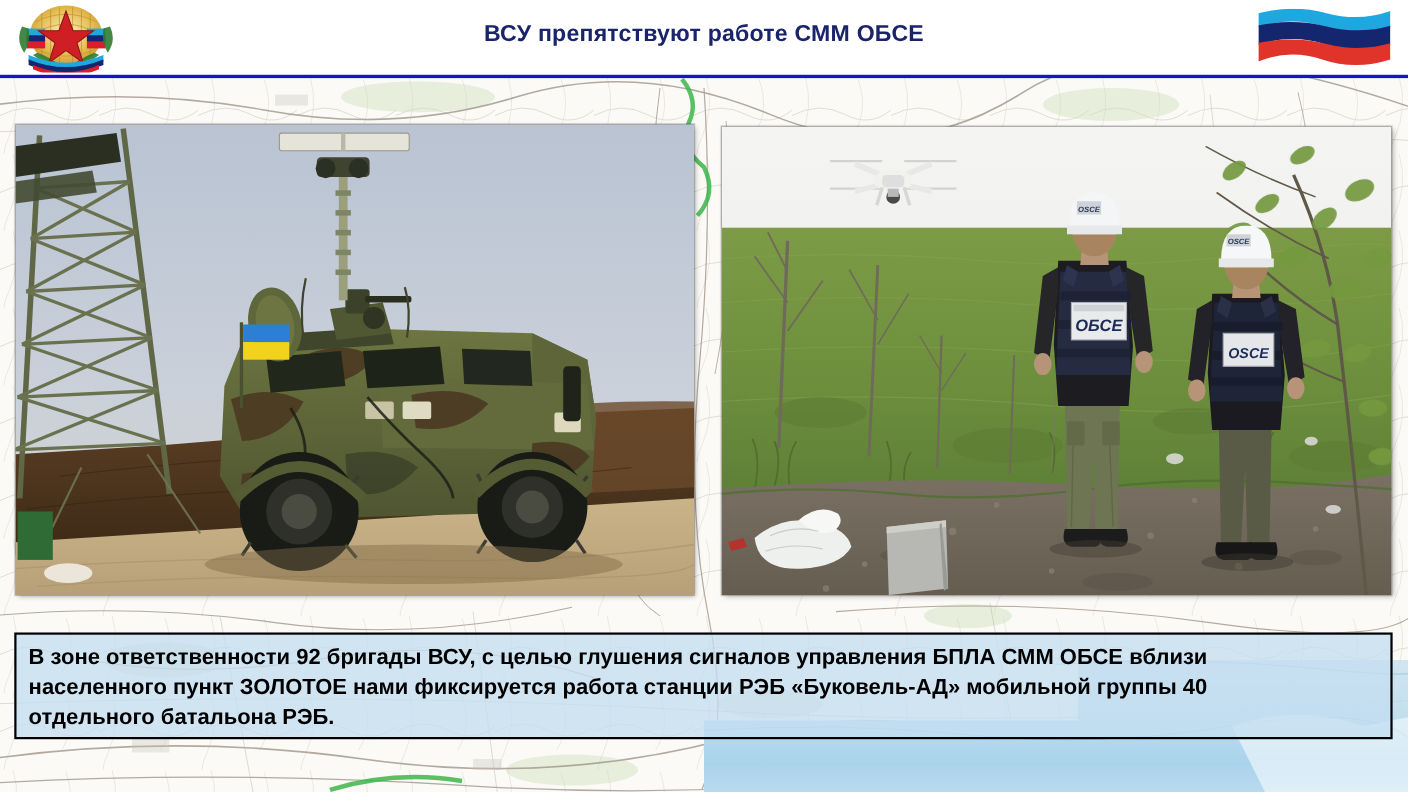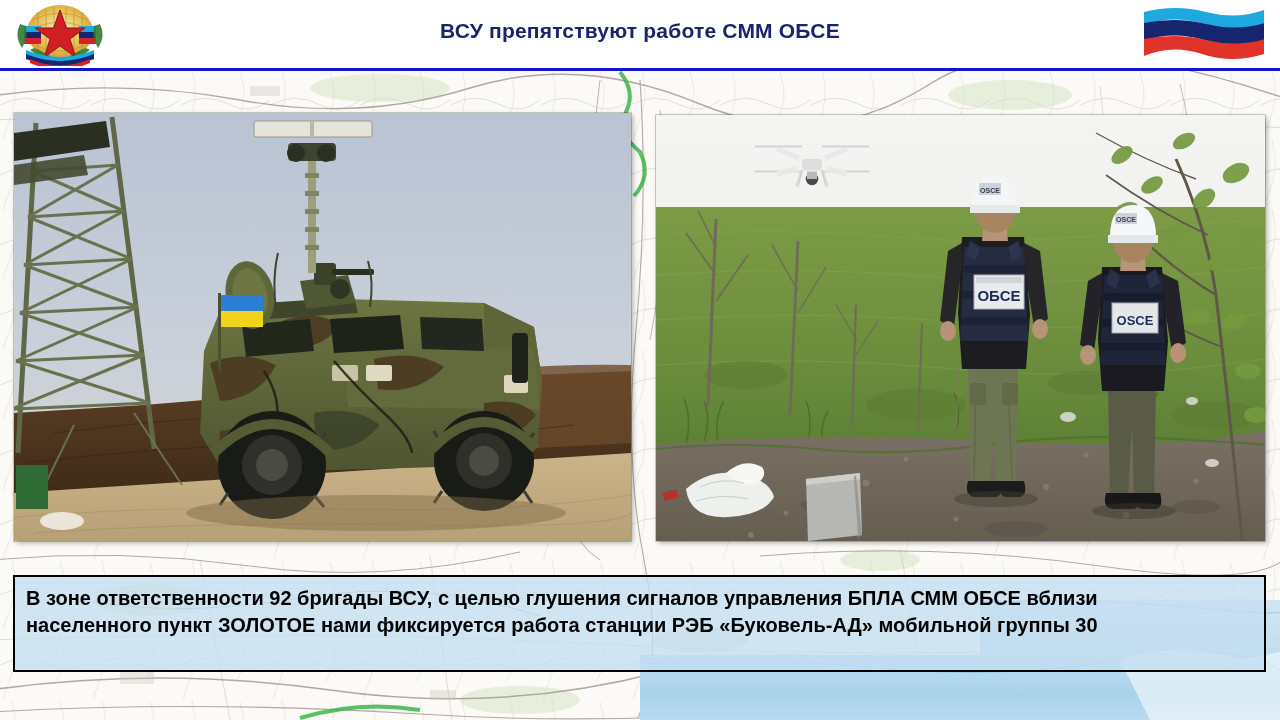--- a/index.html
+++ b/index.html
@@ -28,21 +28,21 @@
   .header{position:absolute;left:0;top:0;width:1280px;height:68px;background:#ffffff;
     border-bottom:3px solid #1414c8;}
   .header-title{position:absolute;left:0;top:19px;width:1280px;text-align:center;
     font-size:21px;font-weight:bold;color:#19246b;letter-spacing:.2px;}
 
   .emblem{position:absolute;left:12px;top:2px;width:96px;height:64px;}
   .flag{position:absolute;right:12px;top:4px;width:128px;height:58px;}
 
   
   .photo{position:absolute;overflow:hidden;background:#888;
-    box-shadow:0 0 0 1px rgba(0,0,0,.18), 2px 2px 5px rgba(0,0,0,.30);}
+    box-shadow:0 0 0 1px rgba(0,0,0,.18), 2px 2px 5px rgba(0,0,0,.30);font-style:italic;}
   #photo-left{left:14px;top:113px;width:617px;height:428px;}
   #photo-right{left:656px;top:115px;width:609px;height:426px;}
 
   
   .caption{position:absolute;left:13px;top:575px;width:1253px;height:97px;
     border:2px solid #000;background:rgba(196,222,241,.78);
     box-sizing:border-box;padding:8px 11px 0 11px;}
   .caption p{margin:0;font-size:20px;font-weight:bold;color:#000;
     line-height:27px;text-align:justify;}
   .caption p:last-child{text-align:left;}
@@ -562,16 +562,17 @@
       <g fill="#d8d8d4" opacity="0.9">
         <ellipse cx="412" cy="302" rx="8" ry="5"></ellipse>
         <ellipse cx="556" cy="348" rx="7" ry="4"></ellipse>
         <ellipse cx="536" cy="286" rx="6" ry="4"></ellipse>
       </g>
     </svg>
   </div>
 
   <div class="caption">
     <p>В зоне ответственности 92 бригады ВСУ, с целью глушения сигналов управления БПЛА СММ ОБСЕ вблизи</p>
-    <p>населенного пункт ЗОЛОТОЕ нами фиксируется работа станции РЭБ «Буковель-АД» мобильной группы 30</p>
+    <p>населенного пункт ЗОЛОТОЕ нами фиксируется работа станции РЭБ «Буковель-АД» мобильной группы 40</p>
+    <p>отдельного батальона РЭБ.</p>
   </div>
 
 </div>
 
 </body></html>

